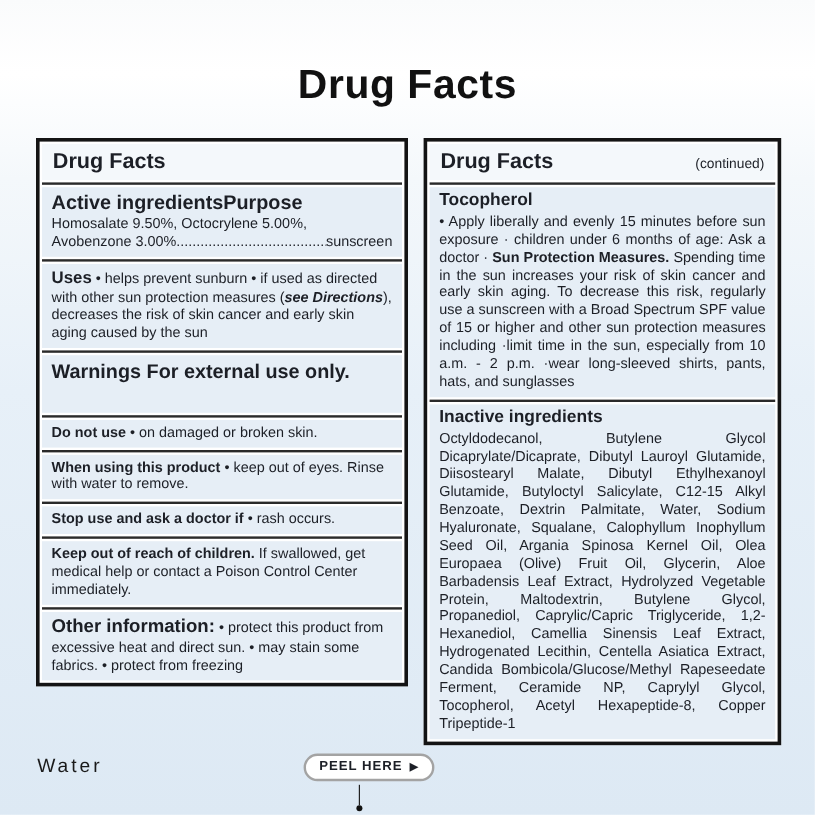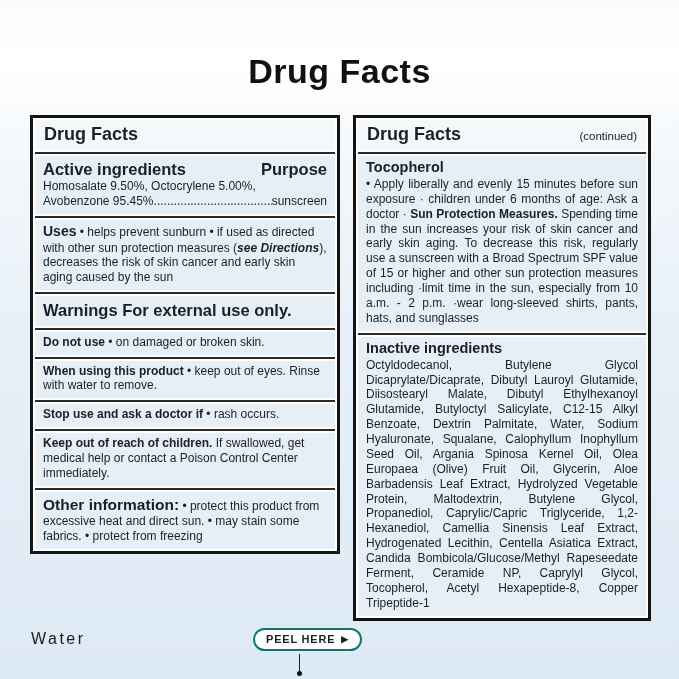--- a/index.html
+++ b/index.html
@@ -50,47 +50,47 @@
 
   .sec {
     background:#e6eef6;
     padding:3px 8px 5px;
     font-size:12px;
     line-height:1.24;
   }
   .sec-heading-lg { font-size:16.5px; font-weight:bold; }
   .sec-heading-md { font-size:14.5px; font-weight:bold; }
   .lead { font-weight:bold; }
-  .row-split { display:flex; justify-content:space-between; align-items:baseline; }
+  .row-split { display:flex; align-items:baseline; }
 
   .dots-line { display:flex; align-items:baseline; white-space:nowrap; }
   .dots-leader { flex:1; overflow:hidden; }
 
   .justified { text-align:justify; }
 
   .uses-heading { font-size:14px; font-weight:bold; }
-  .warnings-line { font-size:16.5px; font-weight:bold; padding-top:4px; padding-bottom:5px; }
+  .warnings-line { font-size:16.5px; font-weight:bold; padding-top:4px; padding-bottom:23px; }
 
   .footer-row {
     position:relative;
     height:26px;
     margin-top:7px;
   }
   .brand {
     position:absolute;
     left:31px; top:2px;
     font-size:16px;
     letter-spacing:2.5px;
     color:#1a1a1a;
   }
   .peel-pill {
     position:absolute;
     left:253px; top:0;
     background:#ffffff;
-    border:2px solid #0f766e;
+    border:2px solid #a3a3a3;
     border-radius:14px;
     padding:3px 11px 4px;
     font-size:11px;
     font-weight:bold;
     letter-spacing:.8px;
     display:flex;
     align-items:center;
     gap:6px;
     cursor:pointer;
   }
@@ -124,21 +124,21 @@
       </div>
       <div class="hr"></div>
 
       <div class="sec">
         <div class="row-split">
           <span class="sec-heading-lg">Active ingredients</span>
           <span class="sec-heading-lg">Purpose</span>
         </div>
         <div>Homosalate 9.50%, Octocrylene 5.00%,</div>
         <div class="dots-line">
-          <span>Avobenzone 95.45%</span>
+          <span>Avobenzone 3.00%</span>
           <span class="dots-leader">............................................................</span>
           <span>sunscreen</span>
         </div>
       </div>
       <div class="hr"></div>
 
       <div class="sec">
         <span class="uses-heading">Uses</span><span> • helps prevent sunburn • if used as directed with other sun protection measures (</span><i><b>see Directions</b></i><span>), decreases the risk of skin cancer and early skin aging caused by the sun</span>
       </div>
       <div class="hr"></div>

